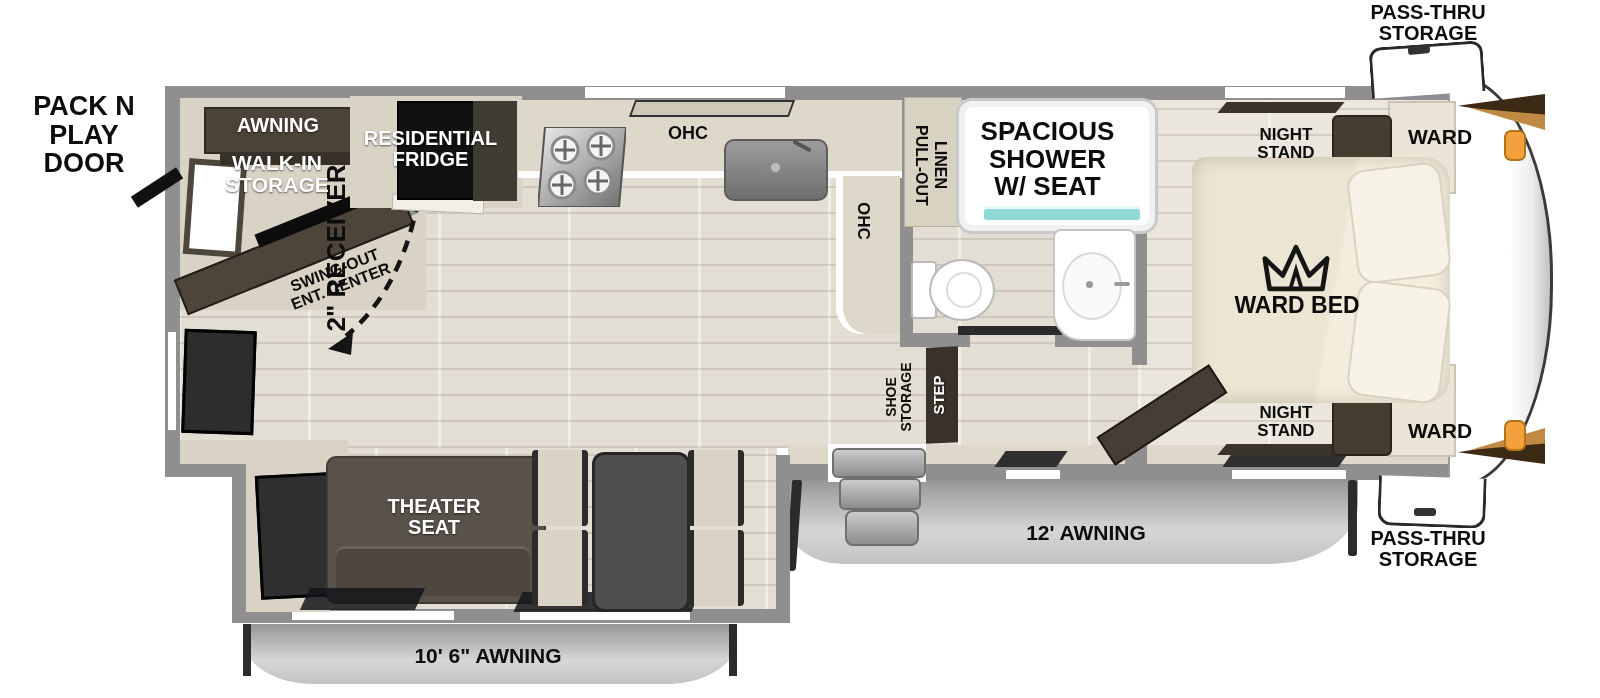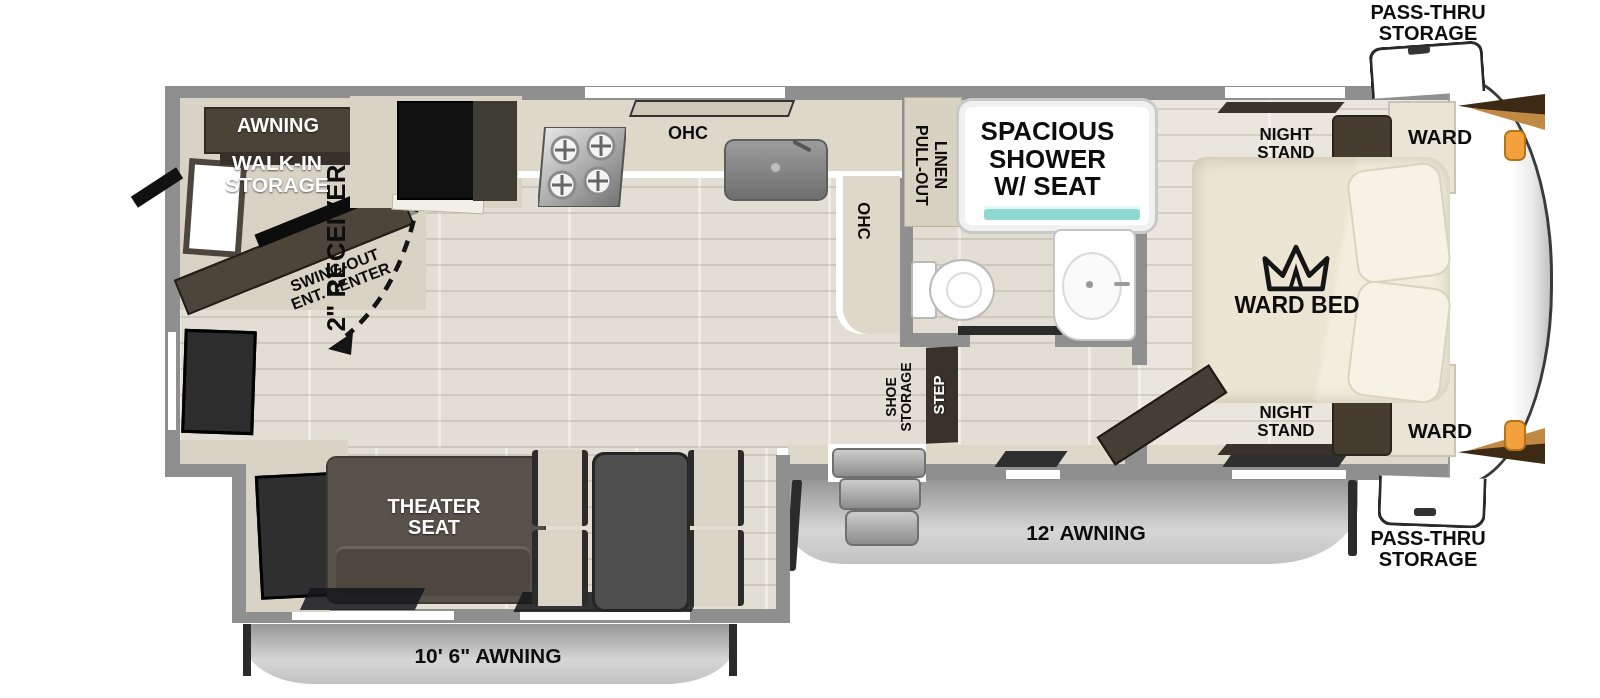--- a/index.html
+++ b/index.html
@@ -177,24 +177,28 @@
   <div class="abs" style="left:592px;top:452px;width:92px;height:154px;background:#4f4f4f;border:3px solid #262626;border-radius:12px;"></div>
   <div class="chair" style="left:688px;top:450px;width:44px;height:76px;"></div>
   <div class="chair" style="left:688px;top:530px;width:44px;height:76px;"></div>
 
   <div class="abs" style="left:1370px;top:44px;width:108px;height:48px;background:#fff;border:3px solid #2a2a2a;border-bottom:none;border-radius:12px 12px 0 0;transform:rotate(-4deg);"></div>
   <div class="abs" style="left:1408px;top:46px;width:22px;height:8px;background:#333;border-radius:3px;transform:rotate(-6deg);"></div>
   <div class="abs" style="left:1378px;top:477px;width:102px;height:47px;background:#fff;border:3px solid #2a2a2a;border-top:none;border-radius:0 0 14px 14px;transform:rotate(2deg);"></div>
   <div class="abs" style="left:1414px;top:508px;width:22px;height:8px;background:#333;border-radius:3px;"></div>
   <div class="abs" style="left:130px;top:181px;width:54px;height:13px;background:#111;transform:rotate(-33deg);"></div>
 
+  <div class="lbl" style="left:0px;top:92px;width:168px;font-size:27px;">PACK N PLAY
+DOOR</div>
   <div class="lbl rotccw" style="left:238px;top:233px;width:200px;height:30px;font-size:26px;">2" RECEIVER</div>
   <div class="lbl wlbl" style="left:216px;top:115px;width:124px;font-size:20px;">AWNING</div>
   <div class="lbl wlbl" style="left:212px;top:152px;width:130px;font-size:21px;">WALK-IN
 STORAGE</div>
+  <div class="lbl wlbl" style="left:348px;top:128px;width:165px;font-size:20px;">RESIDENTIAL
+FRIDGE</div>
   <div class="lbl" style="left:272px;top:262px;width:132px;font-size:16px;transform:rotate(-21deg);">SWING-OUT
 ENT. CENTER</div>
   <div class="lbl" style="left:660px;top:124px;width:56px;font-size:18px;">OHC</div>
   <div class="lbl vtd" style="left:854px;top:190px;height:62px;font-size:17px;">OHC</div>
   <div class="lbl vtd" style="left:912px;top:104px;height:122px;font-size:16px;line-height:1.15;">PULL-OUT
 LINEN</div>
   <div class="lbl" style="left:975px;top:118px;width:145px;font-size:26px;">SPACIOUS
 SHOWER
 W/ SEAT</div>
   <div class="lbl rotccw" style="left:836px;top:380px;width:130px;height:34px;font-size:14px;">SHOE

